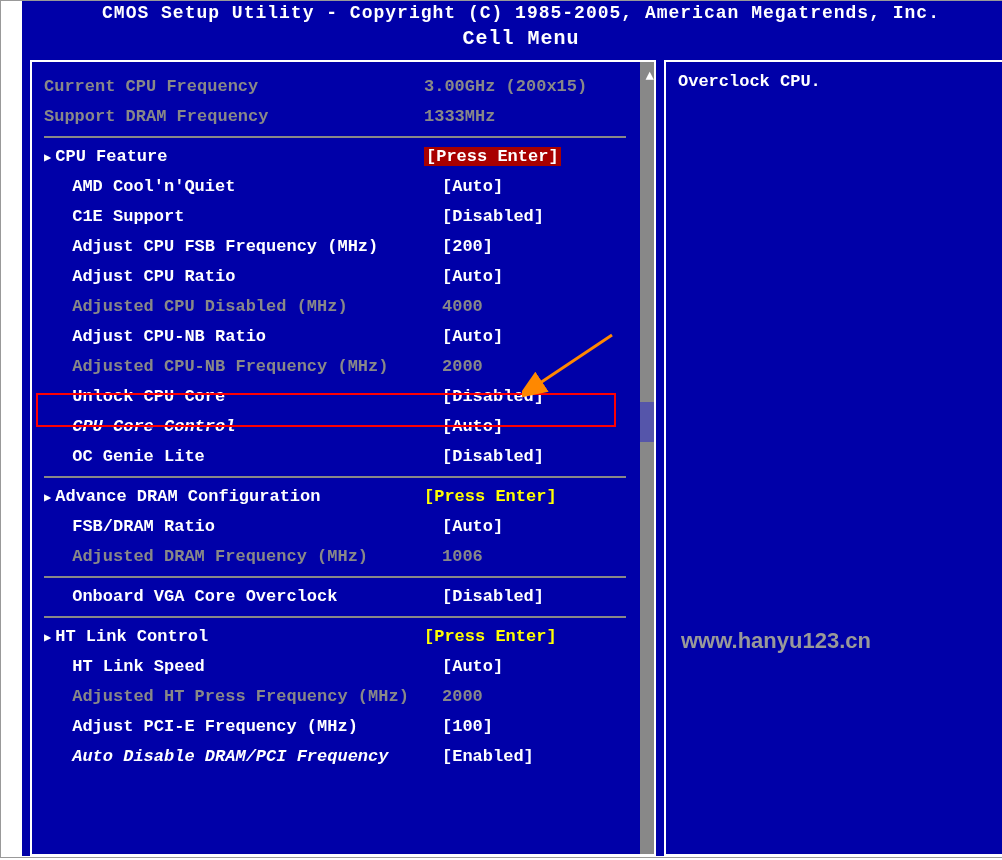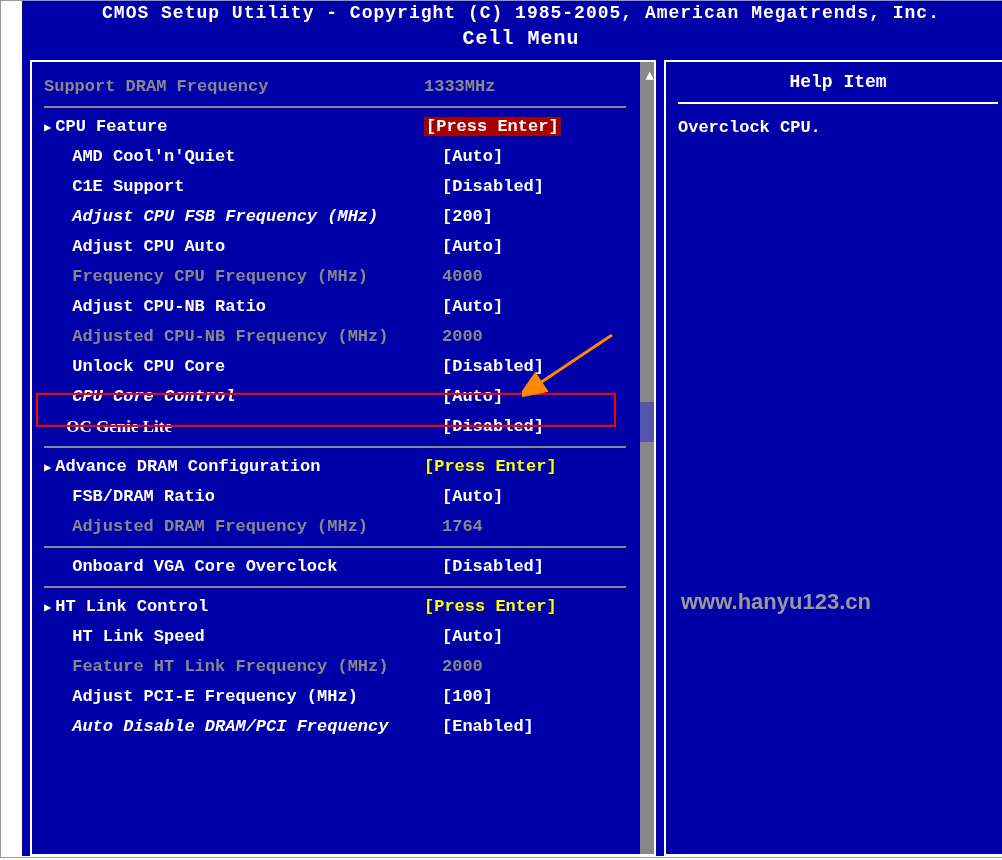--- a/index.html
+++ b/index.html
@@ -143,104 +143,108 @@
 <body>
 
 <div class="bios-container">
   <div class="title-bar">CMOS Setup Utility - Copyright (C) 1985-2005, American Megatrends, Inc.</div>
   <div class="menu-title">Cell Menu</div>
 
   <div class="main-area">
     <div class="left-panel">
       <div class="content-area">
         <div class="row dim">
+          <span class="label">Current CPU Frequency</span>
+          <span class="value">3.00GHz (200x15)</span>
+        </div>
+        <div class="row dim">
           <span class="label">Support DRAM Frequency</span>
           <span class="value">1333MHz</span>
         </div>
         <div class="separator"></div>
         <div id="group1">
             <div class="row">
               <span class="label arrow">CPU Feature</span>
               <span class="value"><span class="highlight-red">[Press Enter]</span></span>
             </div>
             <div class="row">
               <span class="label" style="padding-left: 18px;"> AMD Cool'n'Quiet</span>
               <span class="value">[Auto]</span>
             </div>
             <div class="row">
               <span class="label" style="padding-left: 18px;"> C1E Support</span>
               <span class="value">[Disabled]</span>
             </div>
             <div class="row">
-              <span class="label" style="padding-left: 18px; font-style: italic;"> Adjust CPU FSB Frequency (MHz)</span>
+              <span class="label" style="padding-left: 18px;"> Adjust CPU FSB Frequency (MHz)</span>
               <span class="value">[200]</span>
             </div>
             <div class="row">
-              <span class="label" style="padding-left: 18px;"> Adjust CPU Auto</span>
-              <span class="value">[Auto]</span>
-            </div>
-            <div class="row dim">
-              <span class="label" style="padding-left: 18px;"> Frequency CPU Frequency (MHz)</span>
+              <span class="label" style="padding-left: 18px;"> Adjust CPU Ratio</span>
+              <span class="value">[Auto]</span>
+            </div>
+            <div class="row dim">
+              <span class="label" style="padding-left: 18px;"> Adjusted CPU Disabled (MHz)</span>
               <span class="value">4000</span>
             </div>
             <div class="row">
               <span class="label" style="padding-left: 18px;"> Adjust CPU-NB Ratio</span>
               <span class="value">[Auto]</span>
             </div>
             <div class="row dim">
               <span class="label" style="padding-left: 18px;"> Adjusted CPU-NB Frequency (MHz)</span>
               <span class="value">2000</span>
             </div>
             <div class="row">
               <span class="label" style="padding-left: 18px;"> Unlock CPU Core</span>
               <span class="value">[Disabled]</span>
             </div>
             <div class="row">
               <span class="label" style="padding-left: 18px; font-style: italic;"> CPU Core Control</span>
               <span class="value">[Auto]</span>
             </div>
             <div class="row">
-              <span class="label" style="padding-left: 18px; font-family: Liberation Serif, serif;"> OC Genie Lite</span>
+              <span class="label" style="padding-left: 18px;"> OC Genie Lite</span>
               <span class="value">[Disabled]</span>
             </div>
           </div>
         <div class="separator"></div>
         <div id="group2">
             <div class="row">
               <span class="label arrow">Advance DRAM Configuration</span>
               <span class="value yellow">[Press Enter]</span>
             </div>
             <div class="row">
               <span class="label" style="padding-left: 18px;"> FSB/DRAM Ratio</span>
               <span class="value">[Auto]</span>
             </div>
             <div class="row dim">
               <span class="label" style="padding-left: 18px;"> Adjusted DRAM Frequency (MHz)</span>
-              <span class="value">1764</span>
+              <span class="value">1006</span>
             </div>
           </div>
         <div class="separator"></div>
         <div id="group3">
             <div class="row">
               <span class="label" style="padding-left: 18px;"> Onboard VGA Core Overclock</span>
               <span class="value">[Disabled]</span>
             </div>
           </div>
         <div class="separator"></div>
         <div id="group4">
             <div class="row">
               <span class="label arrow">HT Link Control</span>
               <span class="value yellow">[Press Enter]</span>
             </div>
             <div class="row">
               <span class="label" style="padding-left: 18px;"> HT Link Speed</span>
               <span class="value">[Auto]</span>
             </div>
             <div class="row dim">
-              <span class="label" style="padding-left: 18px;"> Feature HT Link Frequency (MHz)</span>
+              <span class="label" style="padding-left: 18px;"> Adjusted HT Press Frequency (MHz)</span>
               <span class="value">2000</span>
             </div>
             <div class="row">
               <span class="label" style="padding-left: 18px;"> Adjust PCI-E Frequency (MHz)</span>
               <span class="value">[100]</span>
             </div>
             <div class="row">
               <span class="label" style="padding-left: 18px; font-style: italic;"> Auto Disable DRAM/PCI Frequency</span>
               <span class="value">[Enabled]</span>
             </div>
@@ -257,19 +261,18 @@
         <defs>
           <marker id="arrowhead" markerWidth="10" markerHeight="8" refX="2" refY="4" orient="auto">
             <polygon points="0 0, 10 4, 0 8" fill="#ff8800"></polygon>
           </marker>
         </defs>
         <line x1="90" y1="5" x2="15" y2="55" stroke="#ff8800" stroke-width="3" marker-end="url(#arrowhead)"></line>
       </svg>
     </div>
 
     <div class="right-panel">
-      <div class="help-title">Help Item</div>
       <div>Overclock CPU.</div>
     </div>
   </div>
 
-  <div class="watermark" style="left:680px; top:588px;">www.hanyu123.cn</div>
+  <div class="watermark" style="left:680px; top:627px;">www.hanyu123.cn</div>
 </div>
 
 </body></html>

